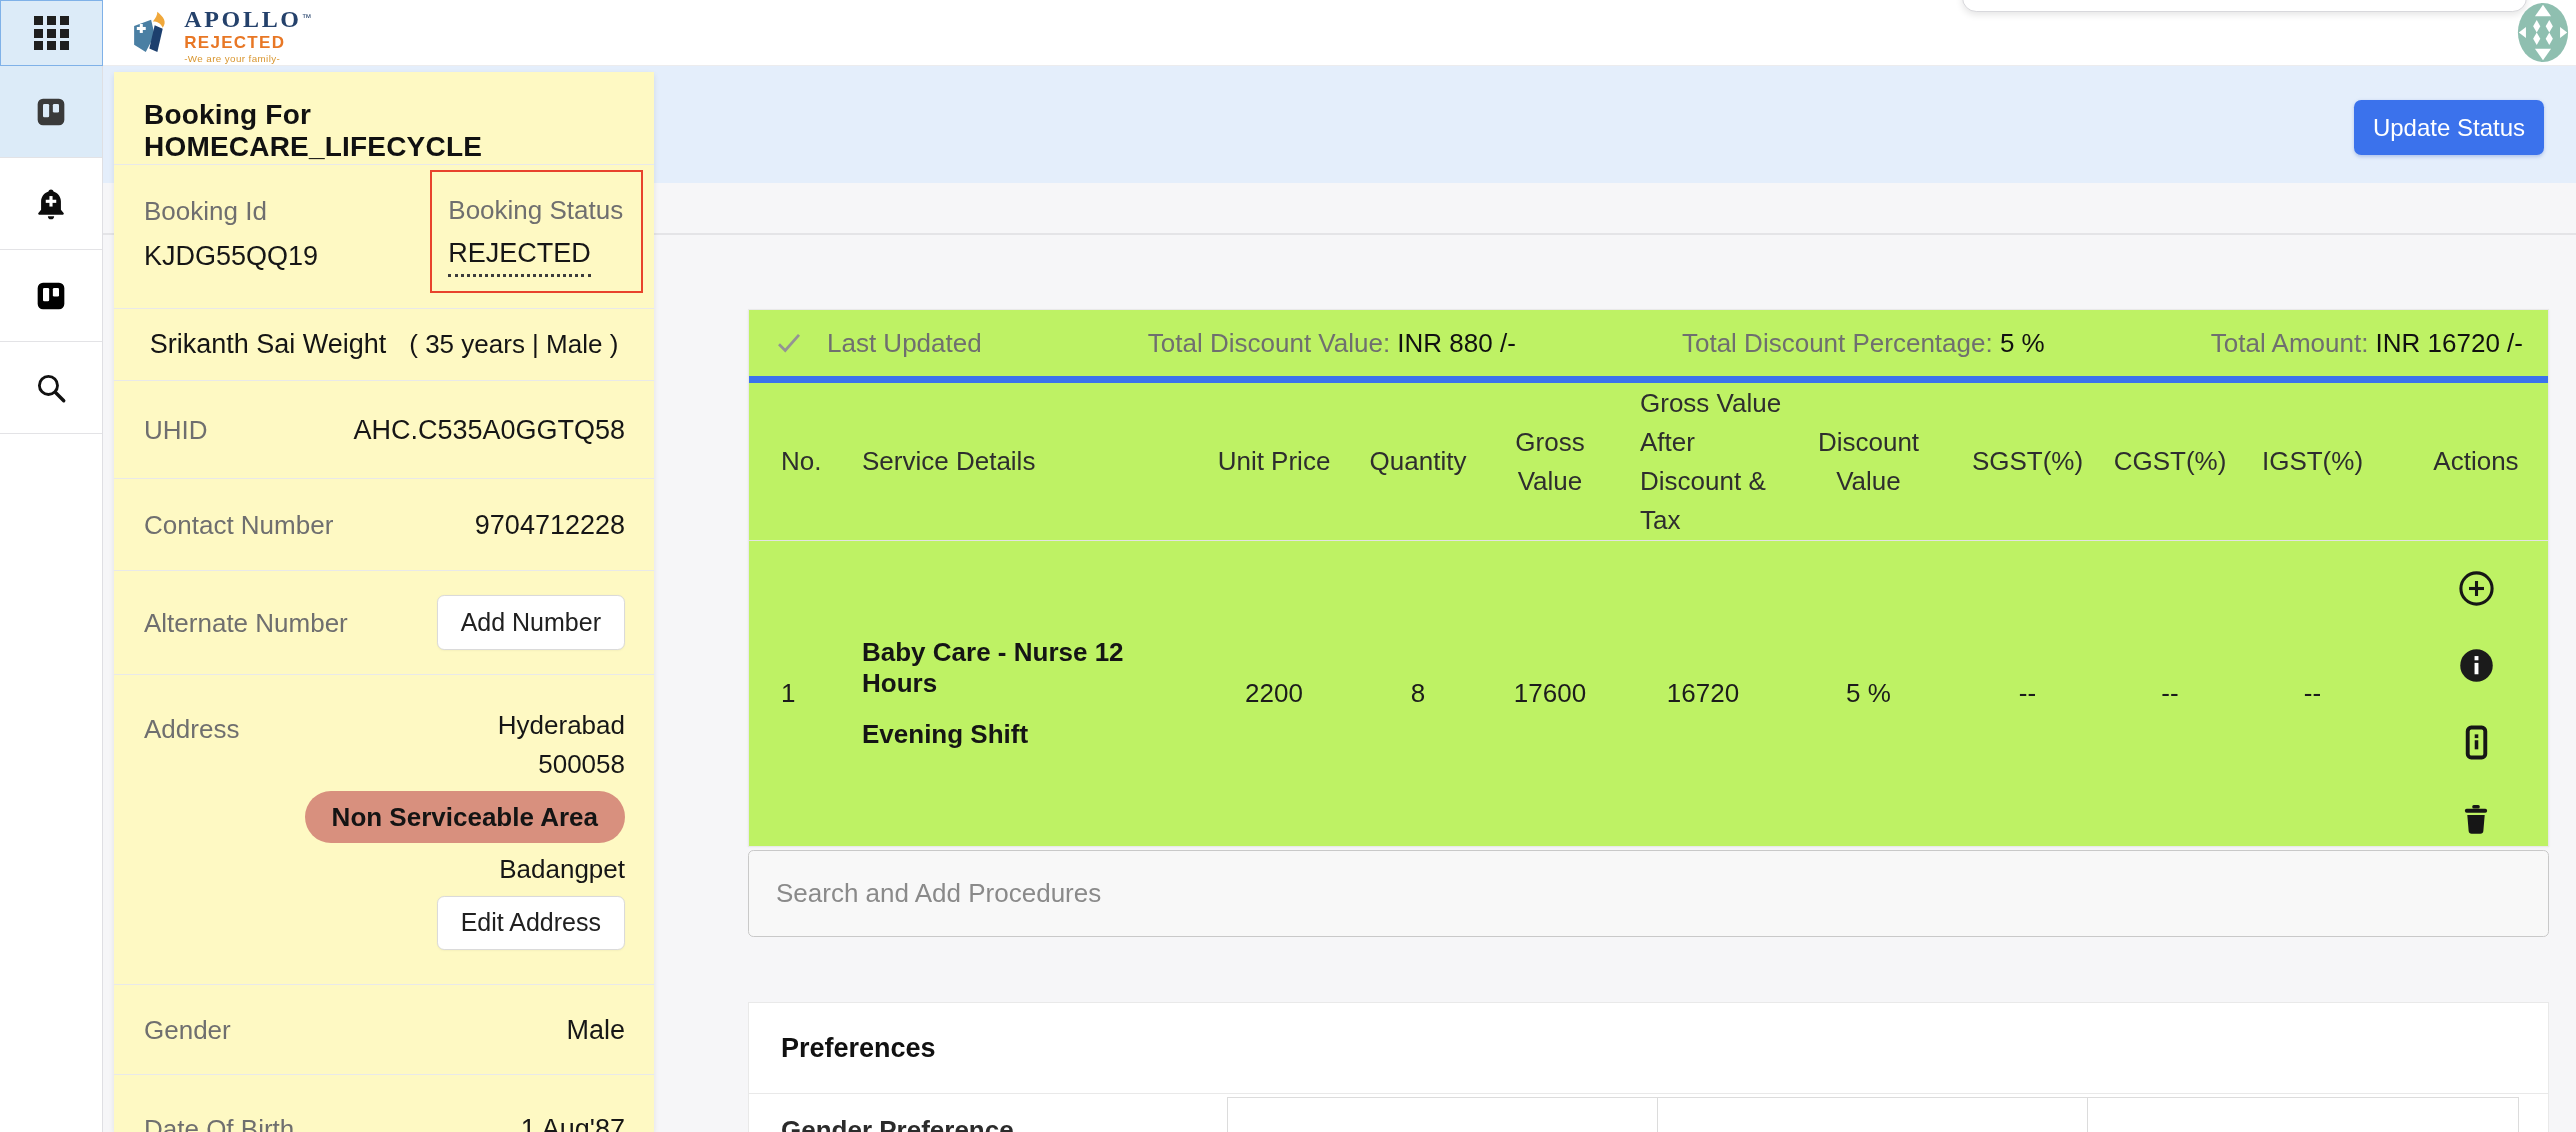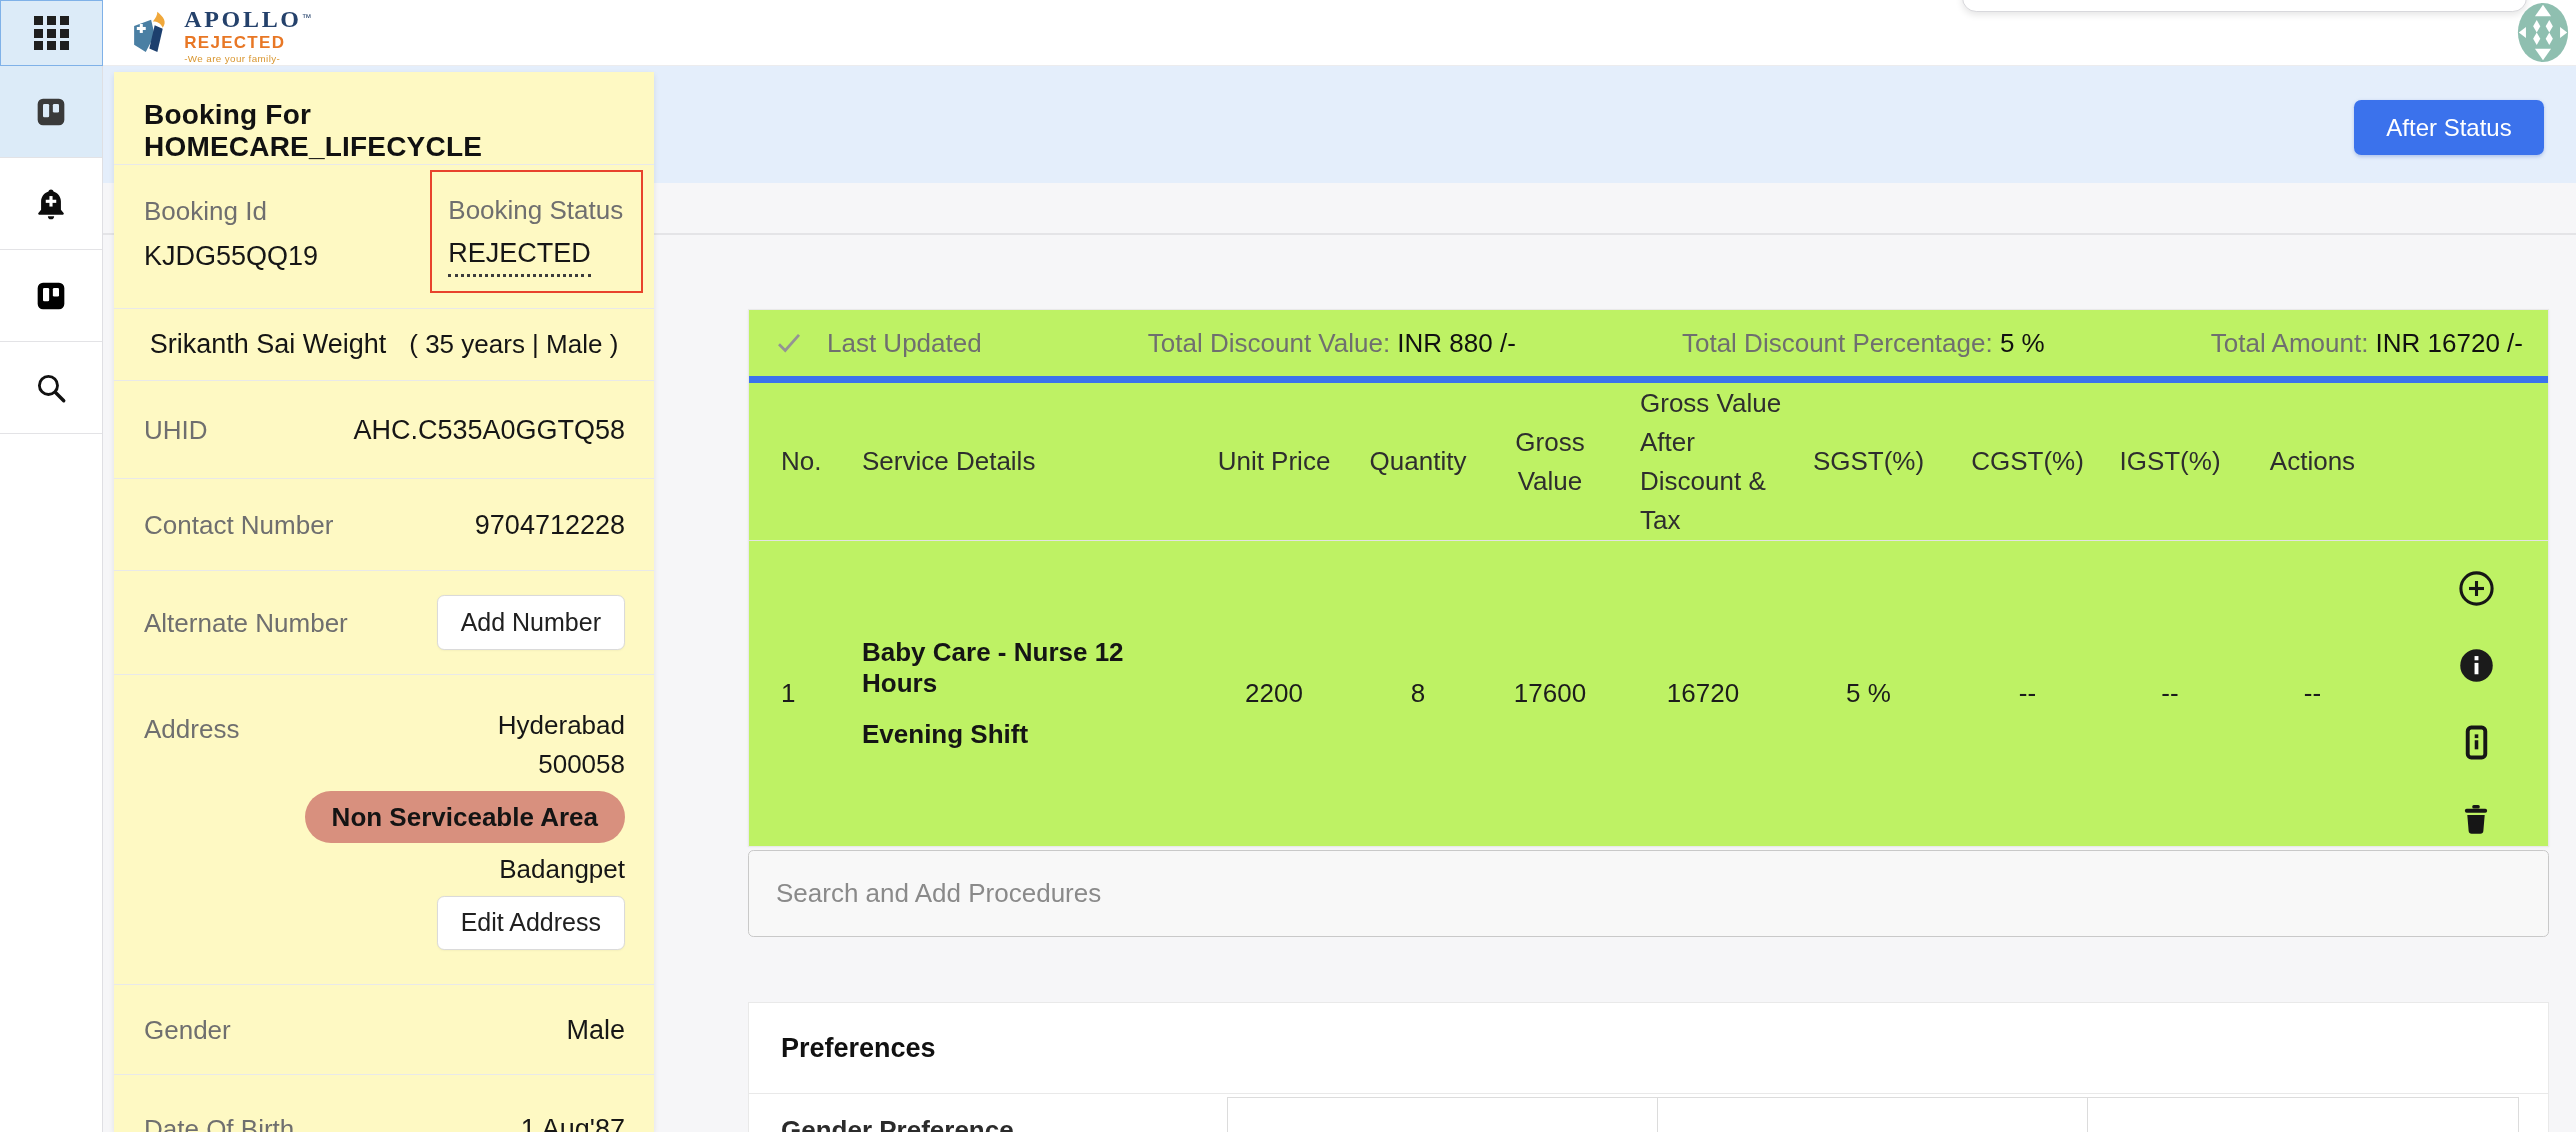--- a/index.html
+++ b/index.html
@@ -217,21 +217,21 @@
     </svg>
   </div>
   <div class="side-cell">
     <svg width="34" height="34" viewBox="0 0 24 24">
       <circle cx="10.2" cy="10.2" r="6.4" fill="none" stroke="#111" stroke-width="2"></circle>
       <line x1="15.2" y1="15.2" x2="21" y2="21" stroke="#111" stroke-width="2.4" stroke-linecap="round"></line>
     </svg>
   </div>
 </div>
 
-<button class="update-btn">After Status</button>
+<button class="update-btn">Update Status</button>
 
 <div class="patient-card">
   <div class="pc-head">
     <div class="pc-title">Booking For HOMECARE_LIFECYCLE</div>
   </div>
 
   <div class="pc-booking">
     <div class="pc-bk-left">
       <div class="label">Booking Id</div>
       <div class="value">KJDG55QQ19</div>
@@ -304,20 +304,21 @@
   </div>
   <div class="blue-bar"></div>
 
   <div class="svc-grid svc-head">
     <div class="cell left c-no">No.</div>
     <div class="cell left" style="padding-left:24px;">Service Details</div>
     <div class="cell">Unit Price</div>
     <div class="cell">Quantity</div>
     <div class="cell">Gross Value</div>
     <div class="cell left c-gvadt">Gross Value After Discount &amp; Tax</div>
+    <div class="cell">Discount Value</div>
     <div class="cell">SGST(%)</div>
     <div class="cell">CGST(%)</div>
     <div class="cell">IGST(%)</div>
     <div class="cell">Actions</div>
   </div>
 
   <div class="svc-grid svc-row">
     <div class="cell left c-no">1</div>
     <div class="cell left">
       <div class="service-lines">

